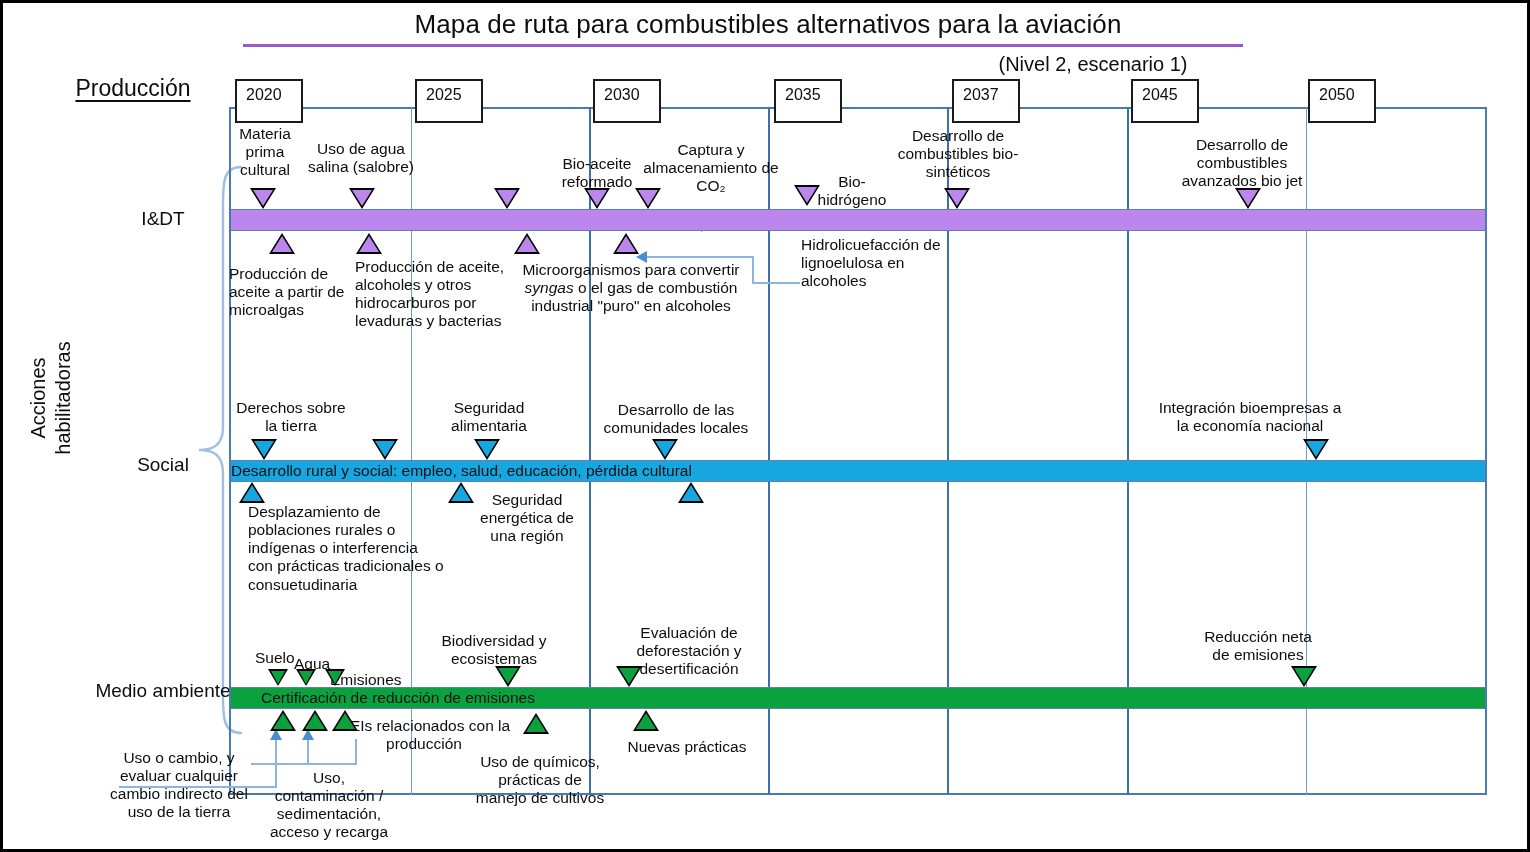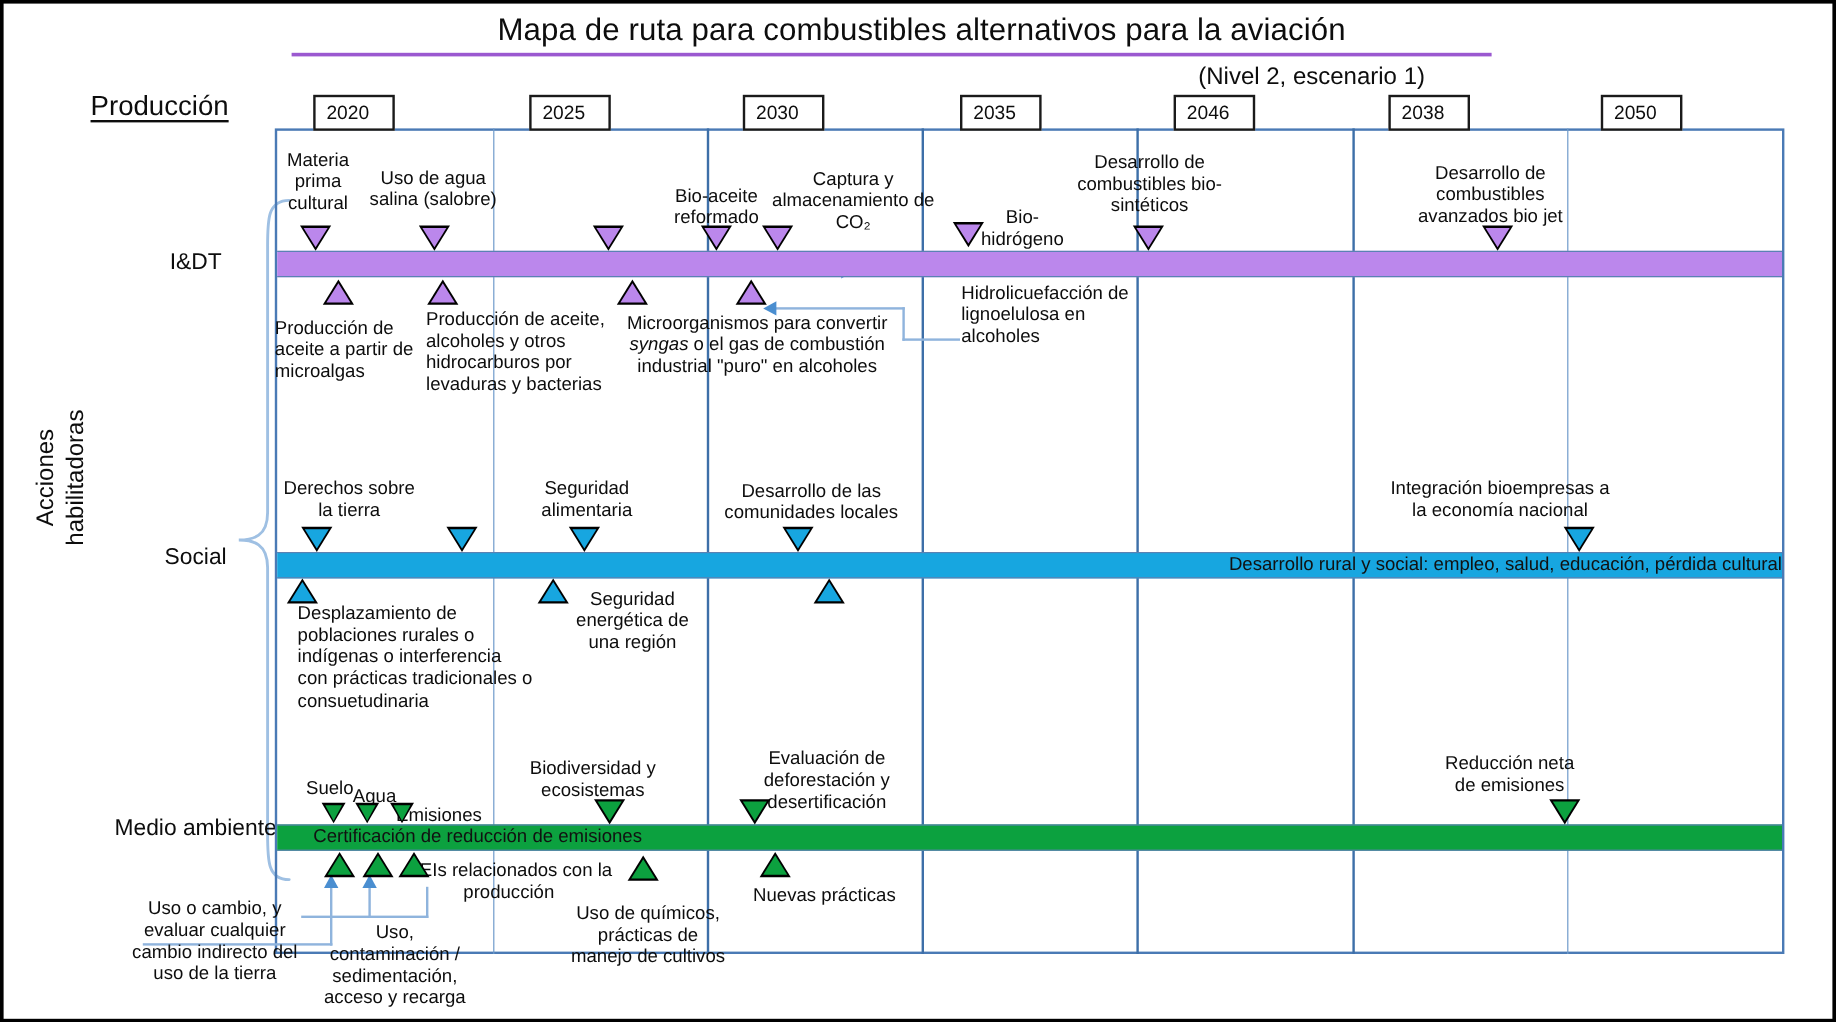--- a/index.html
+++ b/index.html
@@ -70,45 +70,44 @@
   }
   .vline{
     top:104px;width:2px;height:688px;
     background:#3d6fa8;
   }
   .vline.light{background:#6f9bcb;width:1px;}
 
   
   .year{
     top:76px;
-    width:68px;height:30px;
+    width:68px;height:44px;
     border:2px solid #1a1a1a;
     background:#fff;
     box-sizing:border-box;
     font-size:16px;
     line-height:27px;
     padding-left:9px;
     z-index:6;
-    margin-left:26px;
   }
 
   
   .bar{
     left:228px;width:1254px;height:22px;
     border-top:1px solid #5a82b3;
     border-bottom:1px solid #5a82b3;
     box-sizing:border-box;
     z-index:3;
     font-size:15.5px;
     line-height:20px;
     color:#111;
     white-space:nowrap;
   }
   #bar-idt{top:206px;background:#bb87ec;}
-  #bar-social{top:457px;background:#17a6e0;text-align:right;}
+  #bar-social{top:457px;background:#17a6e0;text-align:left;}
   #bar-env{top:684px;background:#0ca13f;padding-left:30px;}
 
   
   .tri{width:0;height:0;z-index:5;}
   .tri-down{
     border-left:13px solid transparent;
     border-right:13px solid transparent;
     border-top:21px solid #000;
   }
   .tri-up{
@@ -169,22 +168,22 @@
   </svg>
 
   <div class="abs cat-label" id="cat-idt">I&amp;DT</div>
   <div class="abs cat-label" id="cat-social">Social</div>
   <div class="abs cat-label" id="cat-medio">Medio ambiente</div>
 
   <div class="abs year" style="left:232px">2020</div>
   <div class="abs year" style="left:412px">2025</div>
   <div class="abs year" style="left:590px">2030</div>
   <div class="abs year" style="left:771px">2035</div>
-  <div class="abs year" style="left:949px">2046</div>
-  <div class="abs year" style="left:1128px">2038</div>
+  <div class="abs year" style="left:949px">2037</div>
+  <div class="abs year" style="left:1128px">2045</div>
   <div class="abs year" style="left:1305px">2050</div>
 
   <div class="abs" id="table"></div>
   <div class="abs vline light" style="left:408px"></div>
   <div class="abs vline" style="left:586px"></div>
   <div class="abs vline" style="left:765px"></div>
   <div class="abs vline" style="left:944px"></div>
   <div class="abs vline" style="left:1124px"></div>
   <div class="abs vline light" style="left:1303px"></div>
 

